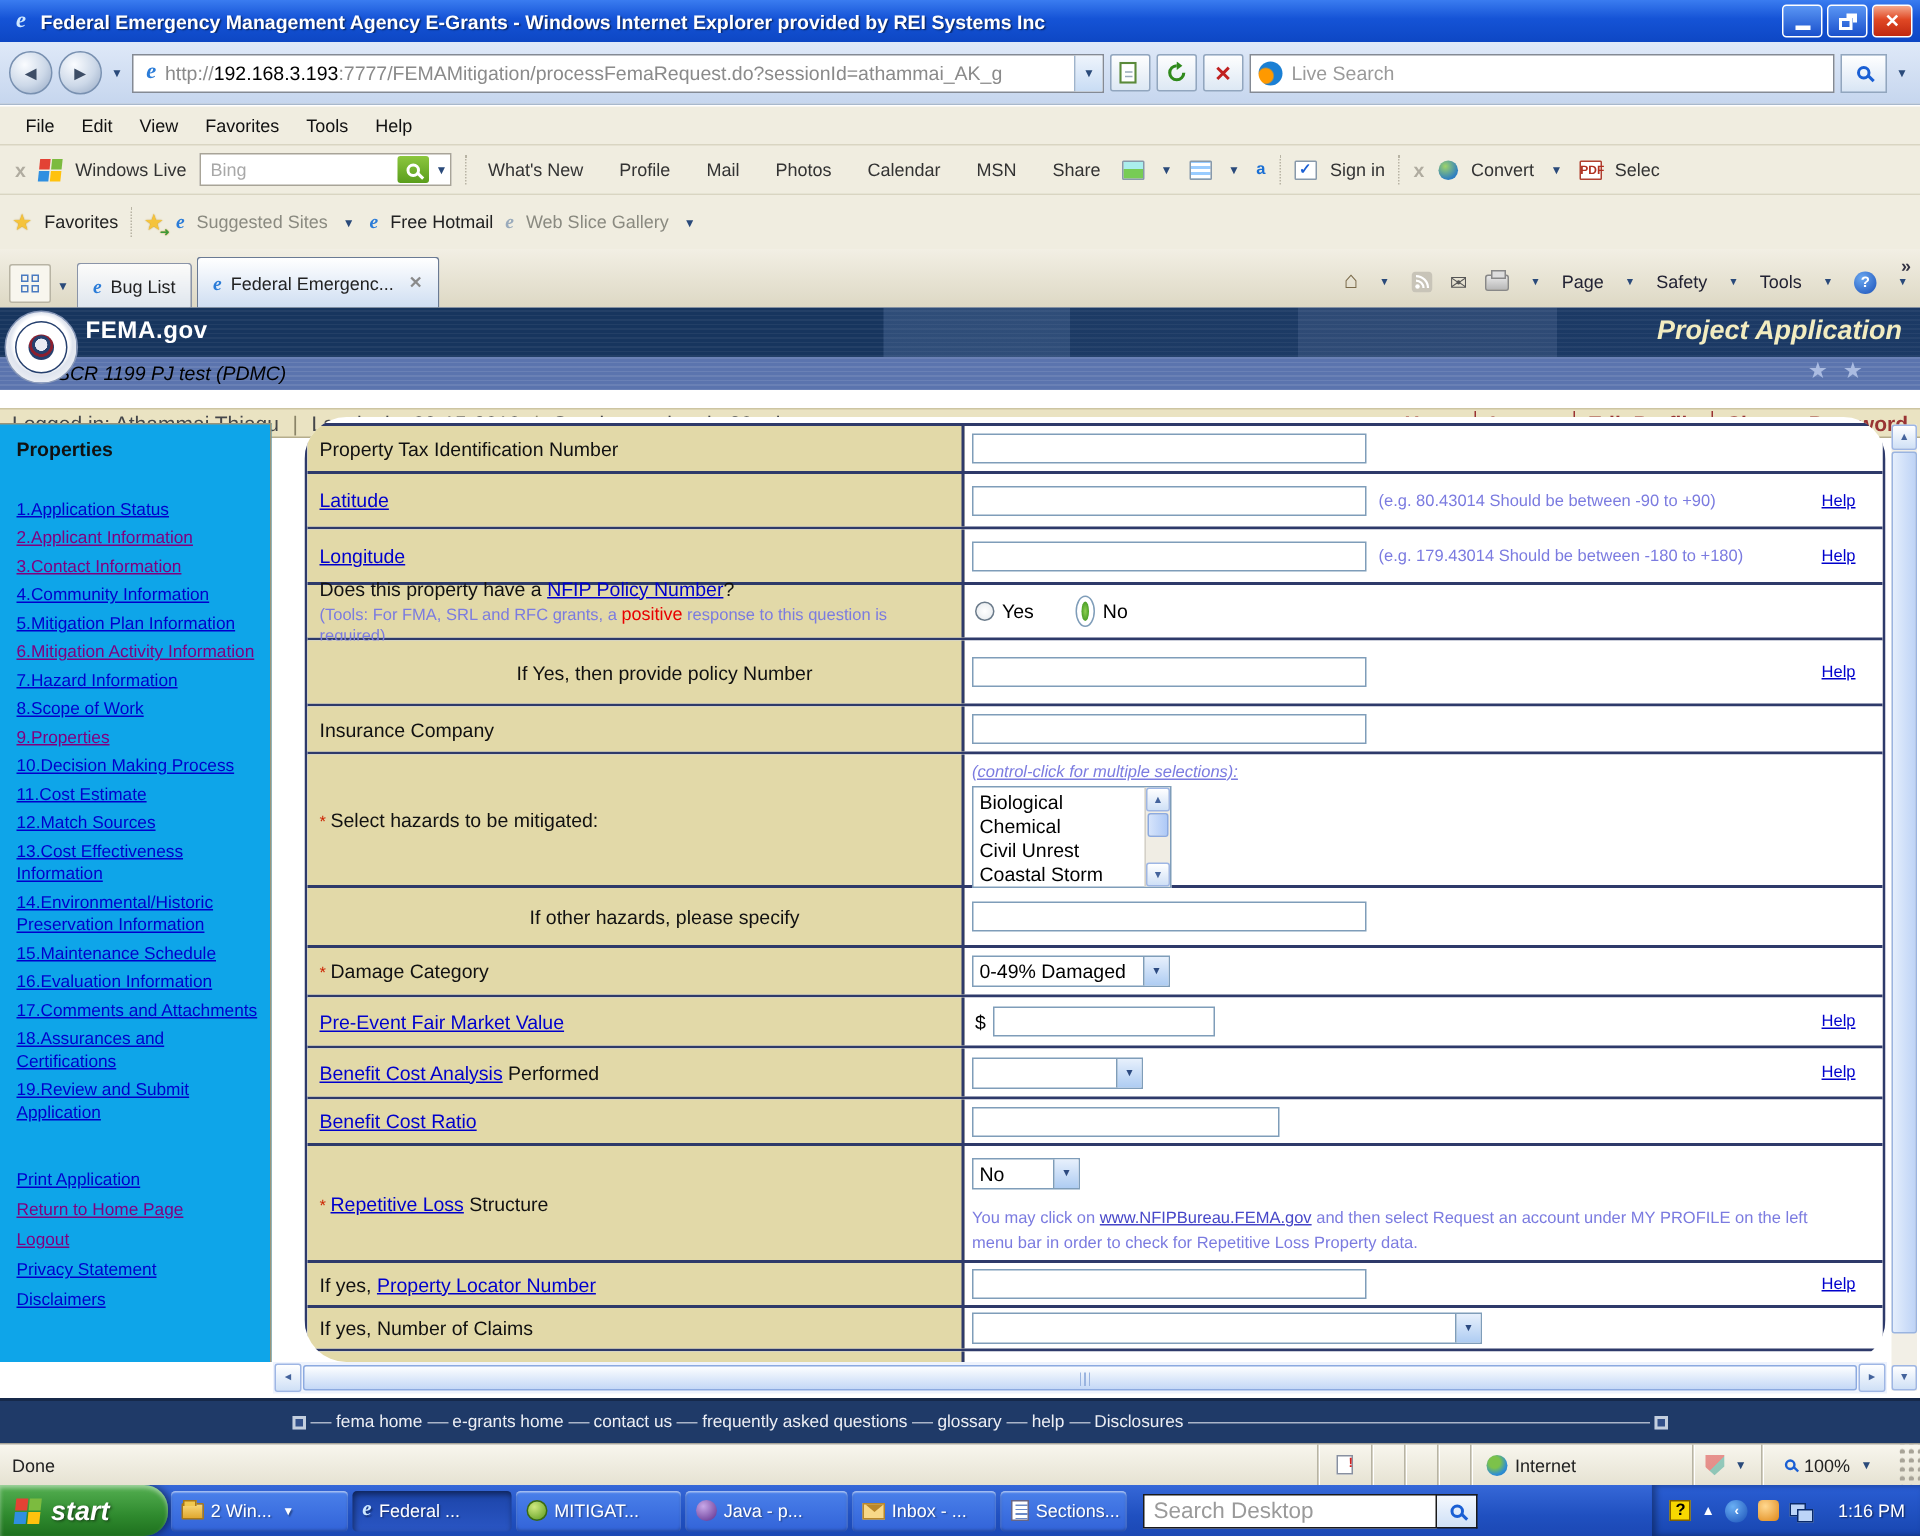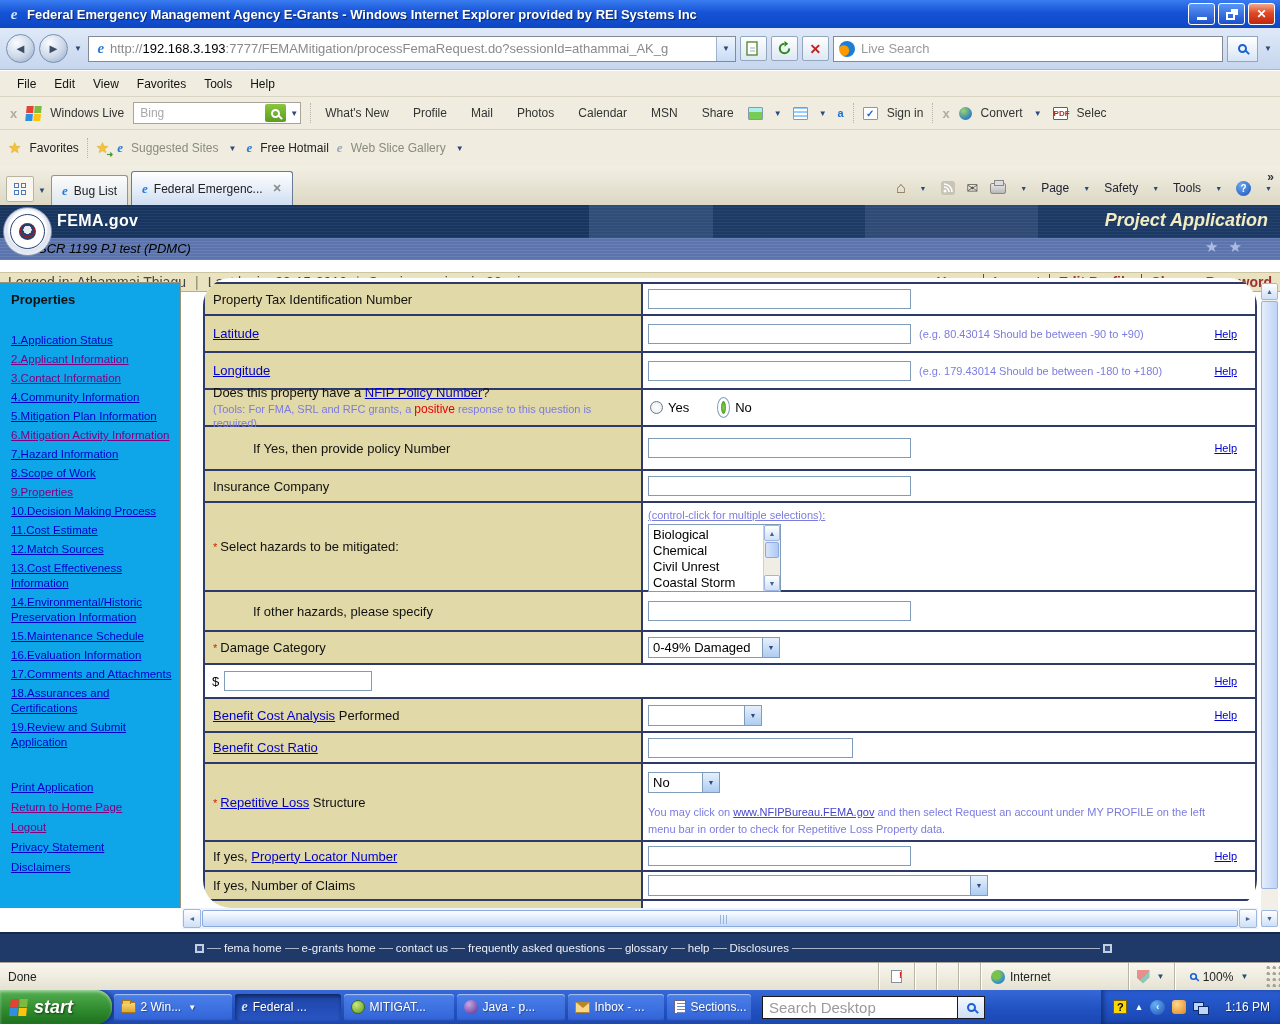--- a/index.html
+++ b/index.html
@@ -153,25 +153,25 @@
   .main-form { position:absolute; left:203px; top:278px; width:1054px; height:630px; overflow:hidden;border-radius:28px; }
   .cut-strip { height:4px; background:#fff; border-left:2px solid #2e3a6a; border-right:2px solid #2e3a6a; }
   .ftable { border:2px solid #2e3a6a; border-bottom:none; }
   .frow { display:flex; border-bottom:2px solid #2e3a6a; background:#fff; }
   .flabel { flex:0 0 438px; width:438px; background:#e2d9a8; border-right:2px solid #2e3a6a;
     padding:2px 8px; display:flex; flex-direction:column; justify-content:center; align-items:flex-start;
     font-size:13px; color:#111; }
   .flabel a { color:#0000cc; }
   .fvalue { flex:1; position:relative; display:flex; align-items:center; padding:2px 6px 2px 5px; font-size:13px; }
   .fvalue.col { flex-direction:column; align-items:flex-start; justify-content:flex-start; padding-top:4px; }
-  .indent { padding-left:48px; }
+  .indent { padding-left:48px;align-items:center; }
   .req::before { content:"* "; color:#cc2200; font-size:11px; }
   .note { font-size:11px; color:#7b7be0; margin-top:2px; line-height:14px; }
   .note .hl { color:#e80000; font-size:12px; }
-  .note.u { text-decoration:underline; margin:1px 0 2px; }
+  .note.u { text-decoration:underline; margin:1px 0 2px;font-style:italic; }
   .ti { height:20px; width:263px; border:1px solid #7f9db9; font-size:13px; padding:0 3px; background:#fff; }
   .hint { font-size:11px; color:#7b7be0; margin-left:8px; white-space:nowrap; }
   .help { position:absolute; right:18px; top:50%; transform:translateY(-50%); font-size:11px;
     color:#0000cc; text-decoration:underline; }
   .radio { width:13px; height:13px; border-radius:50%; border:1px solid #6a7a8a;
     background:radial-gradient(#fff,#e4e8ec); display:inline-block; position:relative; margin:0 5px 0 2px; flex:0 0 auto; }
   .radio.sel::after { content:""; position:absolute; inset:3px; border-radius:50%;
     background:radial-gradient(#8ed052,#2f8a14); }
   .rlabel { margin-right:26px; }
   .lb { width:133px; border:1px solid #7f9db9; background:#fff; display:flex; height:72px; }
@@ -612,20 +612,23 @@
           </div>
         <div class="fvalue">
           <span class="sel" style="width:132px">
             <span class="txt">0-49% Damaged</span>
             <span class="btn">▼</span>
           </span>
         </div>
       </div>
 
       <div class="frow" style="height:34px">
+        <div class="flabel">
+            <a href="#">Pre-Event Fair Market Value</a>
+          </div>
         <div class="fvalue">
           <span class="cur">$</span>
           <input class="ti" style="width: 148px;">
           <a class="help" href="#">Help</a>
         </div>
       </div>
 
       <div class="frow" style="height:34px">
         <div class="flabel">
             <span><a href="#">Benefit Cost Analysis</a><span> Performed</span></span>

